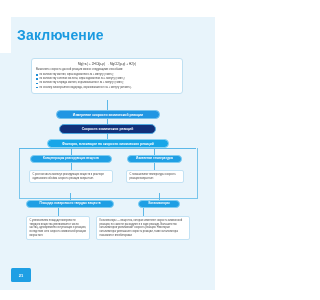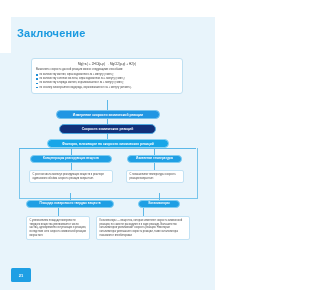--- a/index.html
+++ b/index.html
@@ -25,21 +25,21 @@
   .band-left{
     position:absolute;left:0;top:0;width:11px;height:53px;
     background:#ffffff;
   }
   .band-bottom{
     position:absolute;left:0;bottom:0;width:215px;height:10px;
     background:#ffffff;
   }
   .title{
     position:absolute;left:17px;top:27px;
-    font-size:11px;font-weight:bold;
+    font-size:14px;font-weight:bold;
     color:#1b9ae0;
     letter-spacing:.2px;
     white-space:nowrap;
   }
   
   .formula-card{
     position:absolute;left:31px;top:58px;width:152px;
     background:#ffffff;
     border:0.6px solid #bfe0f2;
     border-radius:3px;

